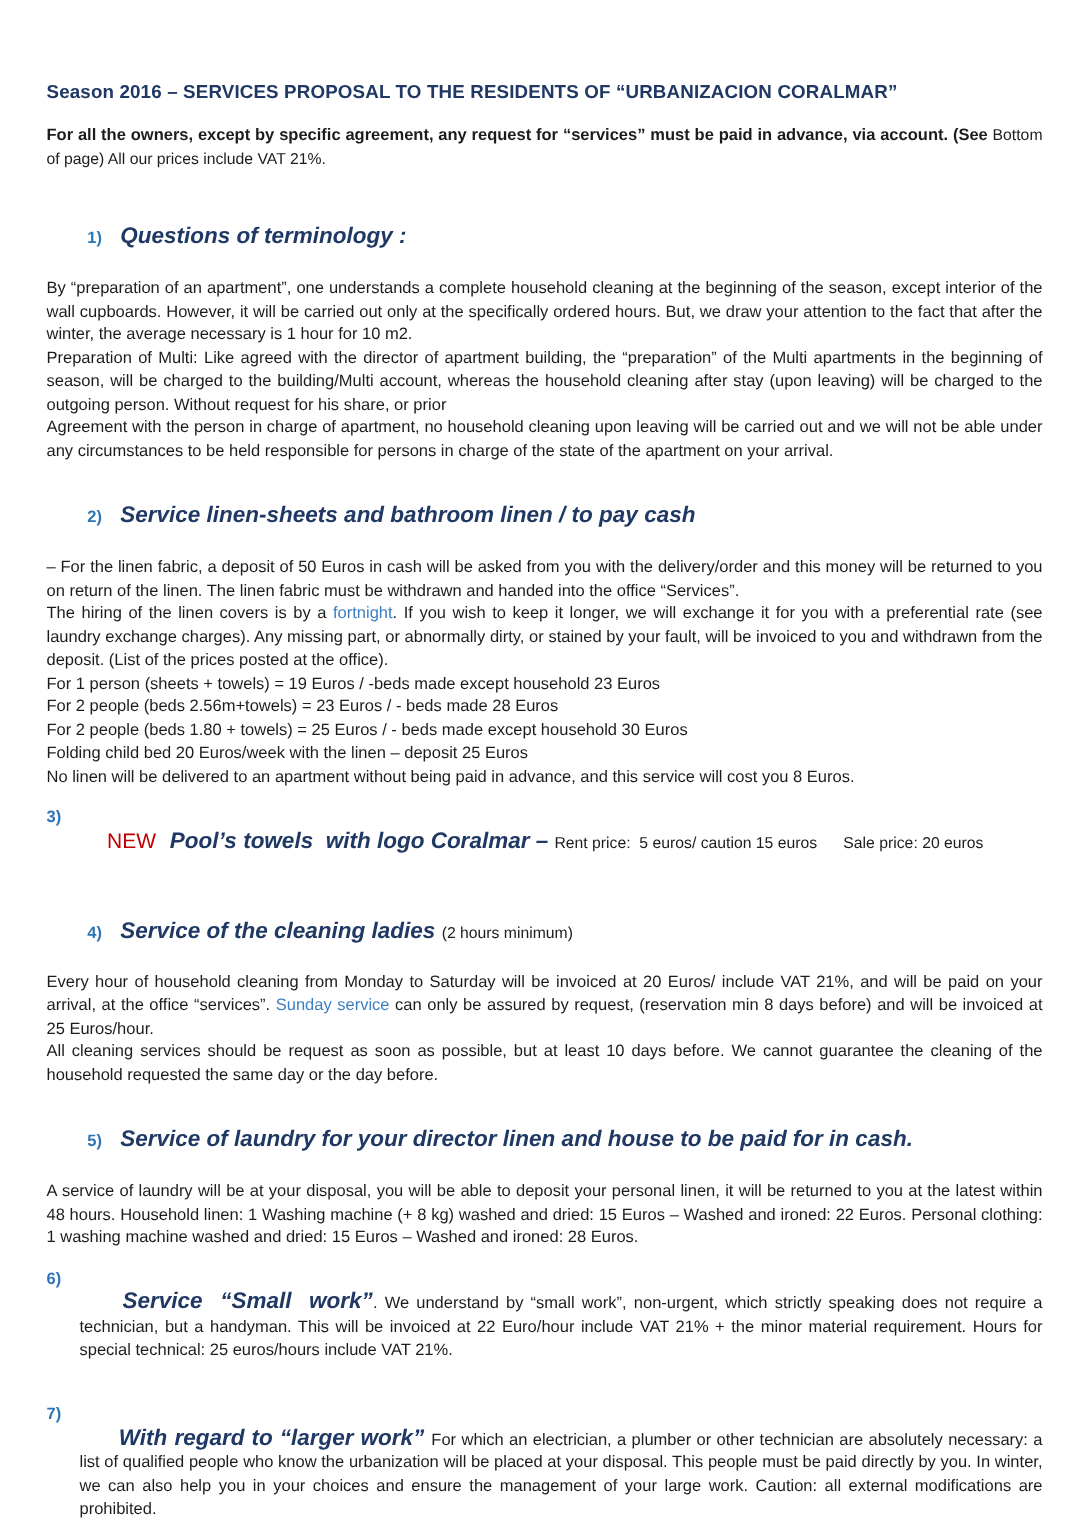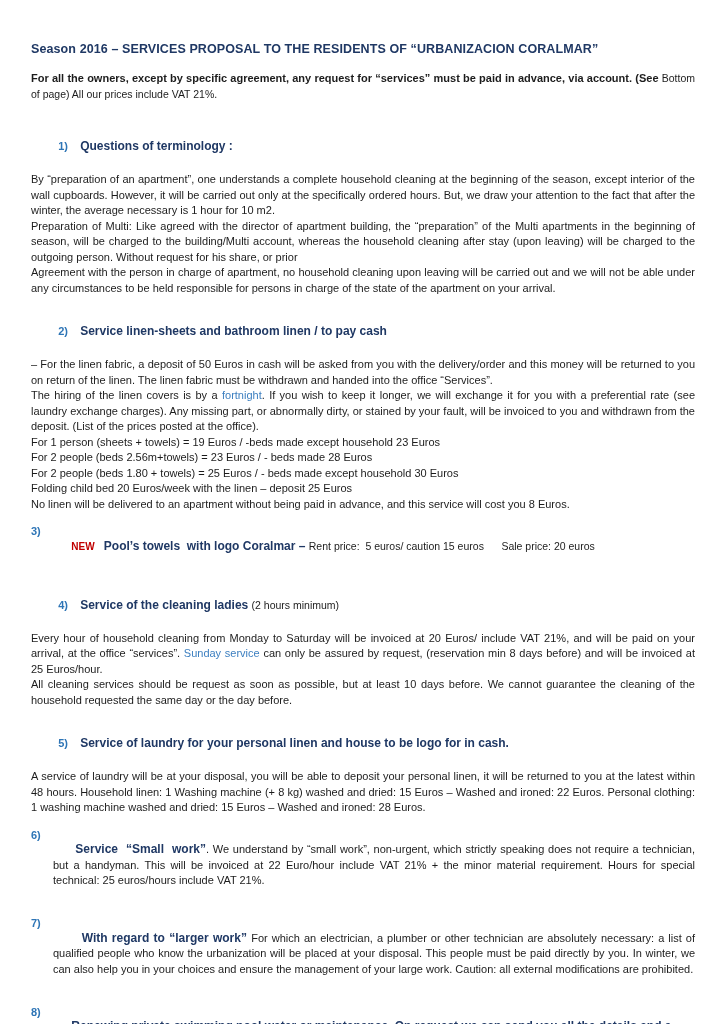--- a/index.html
+++ b/index.html
@@ -1,37 +1,37 @@
 <!DOCTYPE html>
 <html style="--navy: #1F3864; --blue: #2E75B6; --link: #3C7FC0; --red: #C00000; --body: #1c1c1c; --page_bg: #ffffff;"><head>
 <meta charset="utf-8">
 <style>
   html, body { margin:0; padding:0; background:#e9e9e9; }
   .page {
     width:724px; height:1024px; margin:0 auto; background:#ffffff;
-    box-sizing:border-box; padding:42px 29px 30px 31px; overflow:hidden;
+    box-sizing:border-box; padding:54px 29px 30px 31px; overflow:hidden;
     font-family:"Liberation Sans", sans-serif;
     font-size:11px; color:var(--body, #1c1c1c);
   }
   h1.doc-title {
     font-size:12.5px; font-weight:700; color:var(--navy,#1F3864);
     margin:0 0 15px 0; letter-spacing:.1px;
   }
   .intro { margin:0 0 20px 0; line-height:15.5px; white-space:pre-wrap; text-align:justify; }
   section { margin-top:11px; }
   .sec-head { margin:0 0 2px 8px; font-size:11.5px; line-height:16px; white-space:pre-wrap; }
   .num { color:var(--blue,#2E75B6); font-weight:700; font-size:11px; display:inline-block; min-width:13px; margin-right:9px; }
   .head-runs { white-space:pre-wrap; }
   .para { margin:0; line-height:15.5px; text-align:justify; white-space:pre-wrap; }
   .line { margin:0; line-height:15.5px; white-space:pre-wrap; }
   .hang { position:relative; margin-left:22px; line-height:15.5px; text-align:justify; white-space:pre-wrap; }
   .hang.nojust { text-align:left; }
   .hang > .num { position:absolute; left:-22px; top:1px; }
-  .r-navy { font-weight:700; color:var(--navy,#1F3864); font-size:12px; }
-  .r-red  { font-weight:700; color:var(--red,#C00000); font-size:10px; }
+  .r-navy { font-weight:700; color:var(--navy,#1F3864); font-size:15px;font-style:italic; }
+  .r-red  { font-weight:400; color:var(--red,#C00000); font-size:14px; }
   .r-link { color:var(--link,#2E75B6); }
   .r-b    { font-weight:700; }
   .r-sm   { font-size:10.5px; font-weight:400; color:var(--body,#1c1c1c);text-align:center; }
   .r-plain{}
 </style>
 </head>
 <body>
 
 <div class="page">
 
@@ -78,21 +78,21 @@
       <span class="num">4)</span><span class="head-runs"><span class="r-navy">Service of the cleaning ladies </span><span class="r-sm">(2 hours minimum)</span></span>
     </div>
     <div class="sec-body">
         <p class="para"><span class="r-plain">Every hour of household cleaning from Monday to Saturday will be invoiced at 20 Euros/ include VAT 21%, and will be paid on your arrival, at the office “services”. </span><span class="r-link">Sunday service</span><span class="r-plain"> can only be assured by request, (reservation min 8 days before) and will be invoiced at 25 Euros/hour.</span></p>
         <p class="para"><span class="r-plain">All cleaning services should be request as soon as possible, but at least 10 days before. We cannot guarantee the cleaning of the household requested the same day or the day before.</span></p>
       </div>
   </section>
 
   <section>
     <div class="sec-head">
-      <span class="num">5)</span><span class="head-runs"><span class="r-navy">Service of laundry for your personal linen and house to be logo for in cash.</span></span>
+      <span class="num">5)</span><span class="head-runs"><span class="r-navy">Service of laundry for your director linen and house to be paid for in cash.</span></span>
     </div>
     <div class="sec-body">
         <p class="para"><span class="r-plain">A service of laundry will be at your disposal, you will be able to deposit your personal linen, it will be returned to you at the latest within 48 hours. Household linen: 1 Washing machine (+ 8 kg) washed and dried: 15 Euros – Washed and ironed: 22 Euros. Personal clothing: 1 washing machine washed and dried: 15 Euros – Washed and ironed: 28 Euros.</span></p>
       </div>
   </section>
 
   <section>
     <div class="hang">
       <span class="num">6)</span><span><span class="r-navy">Service  “Small  work”</span><span class="r-plain">. We understand by “small work”, non-urgent, which strictly speaking does not require a technician, but a handyman. This will be invoiced at 22 Euro/hour include VAT 21% + the minor material requirement. Hours for special technical: 25 euros/hours include VAT 21%.</span></span>
     </div>

